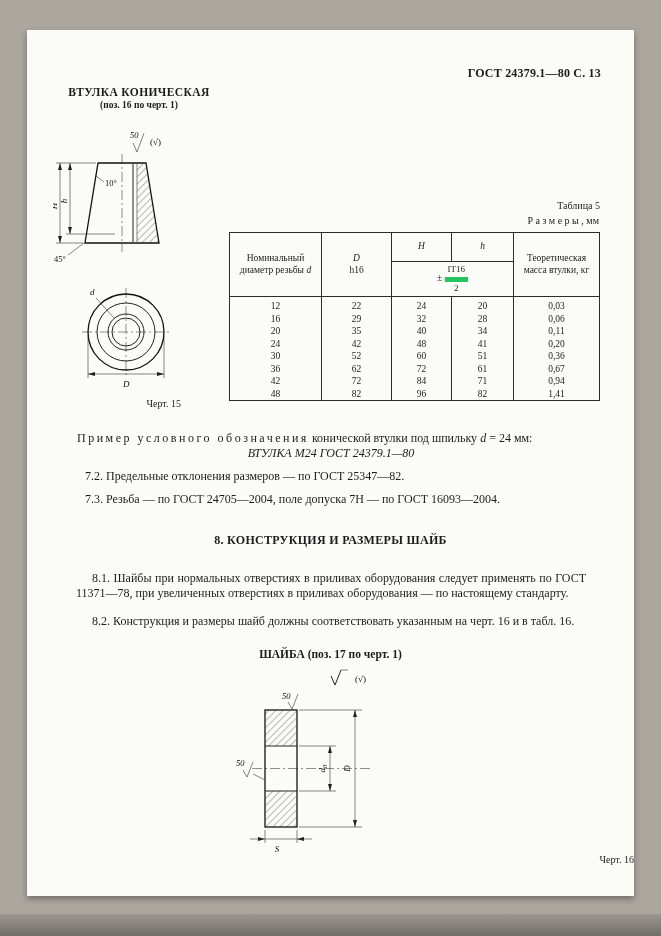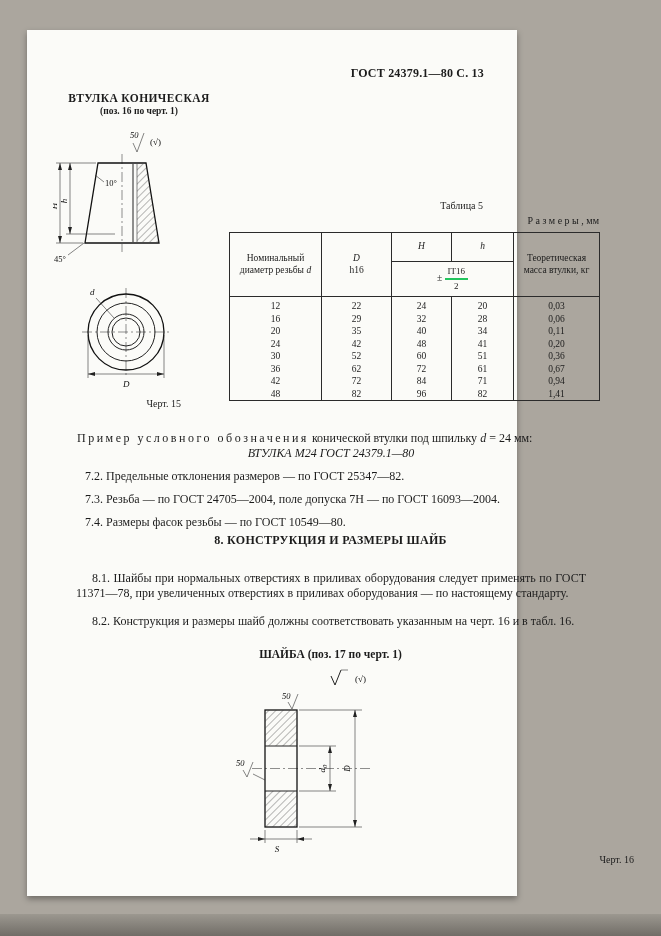--- a/index.html
+++ b/index.html
@@ -1,43 +1,43 @@
 <!DOCTYPE html>
 <html><head>
 <meta charset="utf-8">
 <style>
   html,body{margin:0;padding:0}
   body{width:661px;height:936px;background:#aba69e;position:relative;overflow:hidden;
        font-family:"Liberation Serif",serif;color:#1c1c1c}
   .bottom-shade{position:absolute;left:0;bottom:0;width:661px;height:22px;
        background:linear-gradient(#9c9890,#716d67)}
-  .page{position:absolute;left:27px;top:30px;width:490px;height:866px;background:#fbfbf8;
+  .page{position:absolute;left:27px;top:30px;width:607px;height:866px;background:#fbfbf8;
        box-shadow:0 3px 6px rgba(0,0,0,.35)}
   .abs{position:absolute}
   .doc-ref{top:36px;right:33px;font-weight:bold;font-size:12px;letter-spacing:.2px}
-  .bushing-title{left:36px;top:62px;width:152px;text-align:center}
+  .bushing-title{left:36px;top:56px;width:152px;text-align:center}
   .bushing-title .t1{font-weight:bold;font-size:11.5px;letter-spacing:.4px}
   .bushing-title .t2{font-weight:bold;font-size:9.5px;margin-top:2px}
   .bushing-svg{left:26px;top:96px}
   .fig-caption{font-size:10px;text-align:right}
   .cap15{left:44px;top:368px;width:110px}
   .tbl-label{top:170px;right:34px;font-size:10px}
   .tbl-units{left:202px;top:185px;width:370px;text-align:right;font-size:10px}
   .spaced{letter-spacing:2.5px}
   table.t15{position:absolute;left:202px;top:202px;width:370px;border-collapse:collapse;
        table-layout:fixed;font-size:9.5px;border:1px solid #2b2b2b}
   .t15 th,.t15 td{border:1px solid #2b2b2b;font-weight:normal;text-align:center;
        vertical-align:middle;padding:1px 3px;line-height:1.25}
   .t15 td{border-top:0;border-bottom:0;height:12.5px;padding:0;line-height:12px}
   .t15 tbody tr:first-child td{padding-top:3px}
   .t15 thead tr:first-child th{height:26px}
   .t15 .tolcell{height:32px}
   .pm{vertical-align:middle}
   .frac{display:inline-block;vertical-align:middle;text-align:center;font-size:9px}
-  .frac .num{display:block;border-bottom:2px solid #22c55e;padding:0 3px 1px}
+  .frac .num{display:block;border-bottom:5px solid #22c55e;padding:0 3px 1px}
   .frac .den{display:block;padding-top:1px}
   .it{font-style:italic}
   .example{left:36px;top:401px;width:536px;font-size:12px;line-height:15px}
   .example .l1{text-indent:14px}
   .example .l2{text-align:center;font-style:italic}
   .clauses{left:36px;top:431px;width:536px;font-size:12px}
   .clauses p{margin:8px;text-indent:14px;line-height:15px}
   .sec8-heading{left:0;top:503px;width:607px;text-align:center;font-weight:bold;font-size:12px;letter-spacing:.3px}
   .sec8-body{left:36px;top:528px;width:536px;font-size:12px;line-height:15px;text-align:justify}
   .sec8-body p{margin:13px;text-indent:16px}
@@ -231,21 +231,20 @@
   <div class="abs example">
     <div class="l1">
       <span class="spaced">Пример условного обозначения</span><span> конической втулки под шпильку </span><span class="it">d</span><span> = 24 мм:</span>
     </div>
     <div class="l2">ВТУЛКА М24 ГОСТ 24379.1—80</div>
   </div>
 
   <div class="abs clauses">
     <p>7.2. Предельные отклонения размеров — по ГОСТ 25347—82.</p>
     <p>7.3. Резьба — по ГОСТ 24705—2004, поле допуска 7Н — по ГОСТ 16093—2004.</p>
-    <p>7.4. Размеры фасок резьбы — по ГОСТ 10549—80.</p>
   </div>
 
   <div class="abs sec8-heading">8. КОНСТРУКЦИЯ И РАЗМЕРЫ ШАЙБ</div>
 
   <div class="abs sec8-body">
     <p>8.1. Шайбы при нормальных отверстиях в приливах оборудования следует применять по ГОСТ 11371—78, при увеличенных отверстиях в приливах оборудования — по настоящему стандарту.</p>
     <p>8.2. Конструкция и размеры шайб должны соответствовать указанным на черт. 16 и в табл. 16.</p>
   </div>
 
   <div class="abs washer-title">ШАЙБА (поз. 17 по черт. 1)</div>

